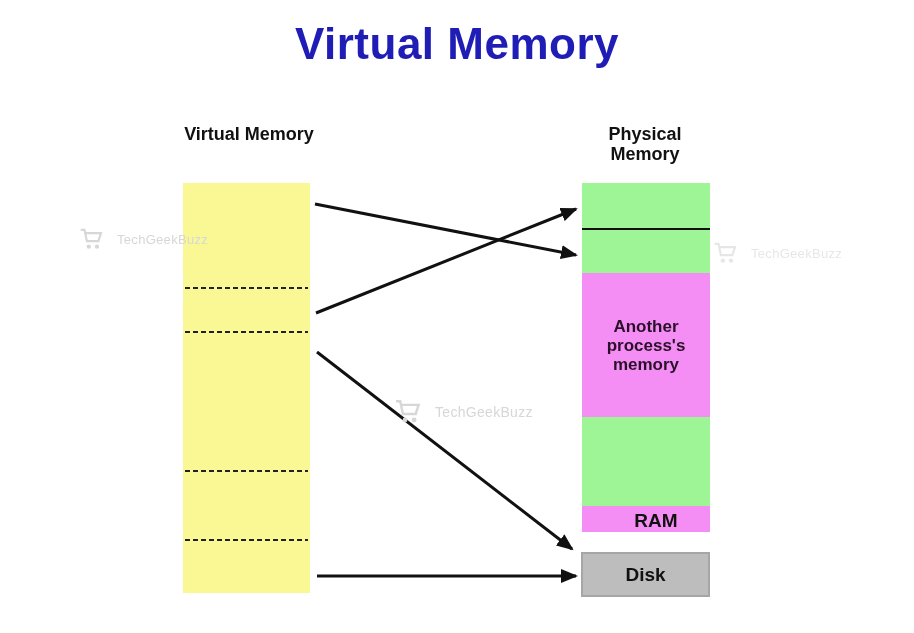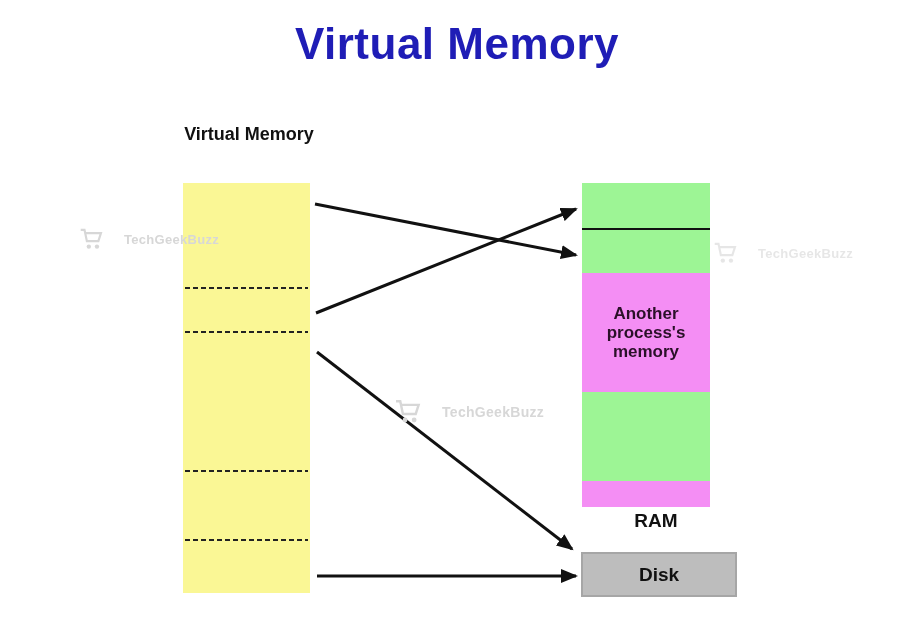--- a/index.html
+++ b/index.html
@@ -21,59 +21,63 @@
     background:repeating-linear-gradient(90deg,#222 0 5px,transparent 5px 8px);}
   .pm-col{position:absolute;left:582px;top:183px;width:128px;}
   .pm-seg{display:flex;align-items:center;justify-content:center;text-align:center;
     white-space:pre-line;font-weight:bold;font-size:17px;line-height:19px;color:var(--magenta-ink);
     box-sizing:border-box;}
   .pm-seg.green{background:var(--green);}
   .pm-seg.magenta{background:var(--magenta);}
   .pm-seg.divider-top{border-top:2px solid #111;}
   .ram-label{position:absolute;left:556px;top:510px;width:200px;text-align:center;
     font-size:19px;font-weight:bold;color:var(--ink);}
-  .disk-box{position:absolute;left:581px;top:552px;width:156px;height:45px;
+  .disk-box{position:absolute;left:581px;top:552px;width:129px;height:45px;
     background:var(--disk);border:2px solid var(--disk-border);box-sizing:border-box;
     display:flex;align-items:center;justify-content:center;font-size:19px;font-weight:bold;color:var(--ink);}
   .arrow-svg{position:absolute;left:0;top:0;width:914px;height:633px;pointer-events:none;}
   .arrow-svg line{stroke:var(--ink);stroke-width:3;}
   #ah path{fill:var(--ink);}
-  .watermark{position:absolute;display:flex;align-items:center;gap:20px;color:var(--wm);
-    font-weight:bold;font-size:13px;letter-spacing:.3px;}
+  .watermark{position:absolute;display:flex;align-items:center;gap:13px;color:var(--wm);
+    font-weight:normal;font-size:13px;letter-spacing:.3px;}
   .watermark .wm-icon{width:26px;height:26px;flex:0 0 auto;}
   .watermark.wm-mid{font-size:14px;}
   .watermark.wm-mid .wm-icon{width:29px;height:29px;}
   .watermark.wm-right{opacity:.6;}
   .wm-left{left:78px;top:226px;}
   .wm-mid{left:393px;top:397px;}
   .wm-right{left:712px;top:240px;}
 </style>
 </head>
 <body>
 
 <div class="canvas">
 
   <h1 class="title">Virtual Memory</h1>
 
   <div class="col-label left">
     <div>Virtual Memory</div>
   </div>
 
+  <div class="col-label right">
+    <div>Physical</div>
+    <div>Memory</div>
+  </div>
 
   <div class="vm-box" id="vm-box">
       <div class="vm-divider" style="top: 104px;"></div>
       <div class="vm-divider" style="top: 148px;"></div>
       <div class="vm-divider" style="top: 287px;"></div>
       <div class="vm-divider" style="top: 356px;"></div>
     </div>
 
   <div class="pm-col" id="pm-col">
       <div class="pm-seg green" style="height: 45px;"></div>
       <div class="pm-seg green divider-top" style="height: 45px;"></div>
-      <div class="pm-seg magenta" style="height: 119px;">Another
+      <div class="pm-seg magenta" style="height: 144px;">Another
 process's
 memory</div>
       <div class="pm-seg green" style="height: 89px;"></div>
       <div class="pm-seg magenta" style="height: 26px;"></div>
     </div>
 
   <div class="ram-label">RAM</div>
 
   <div class="disk-box">
     <span>Disk</span>

